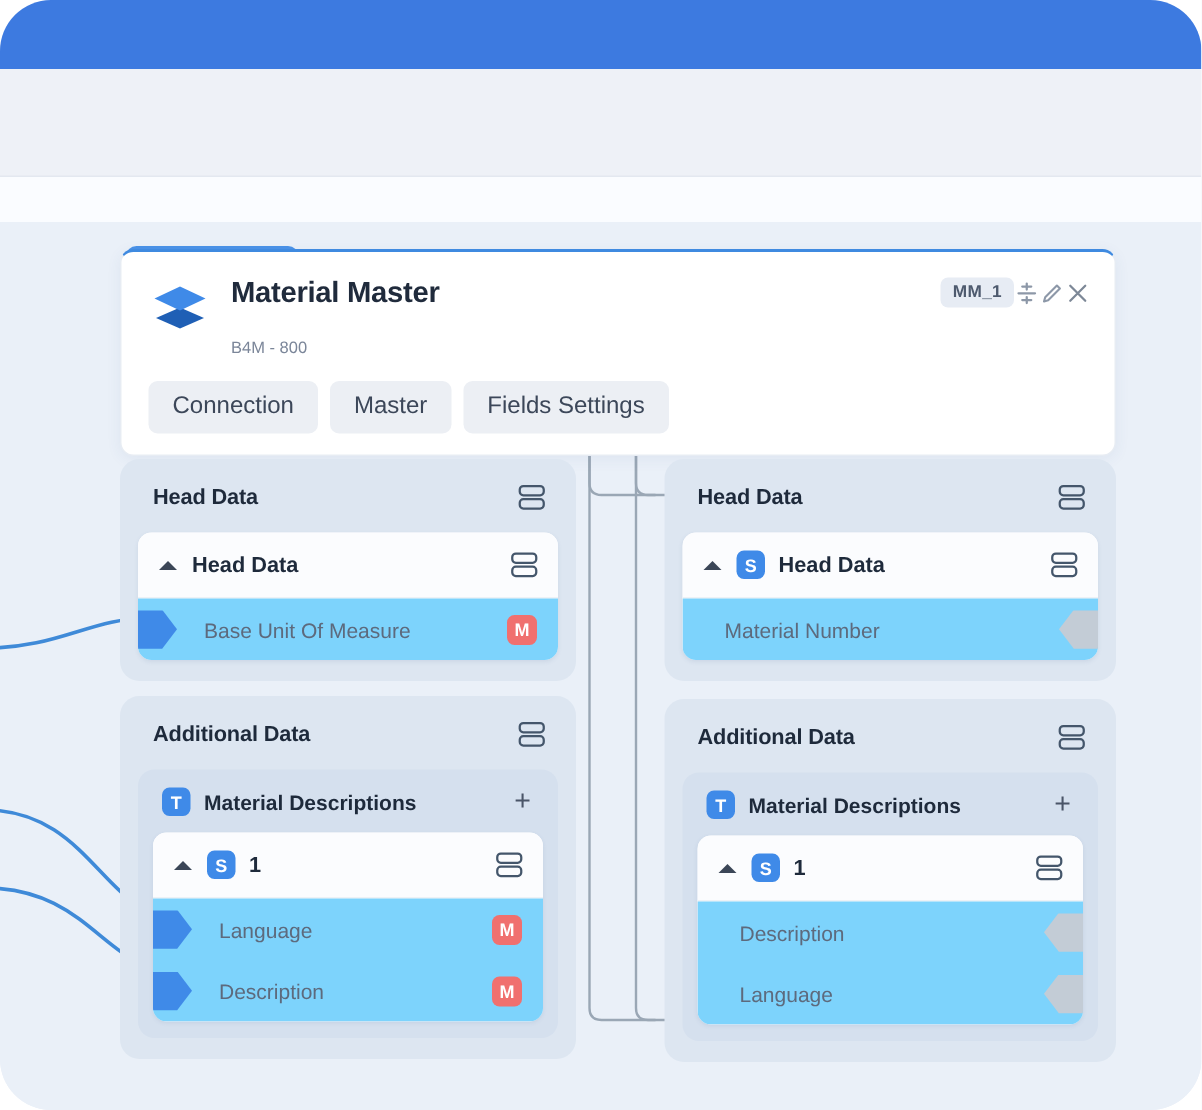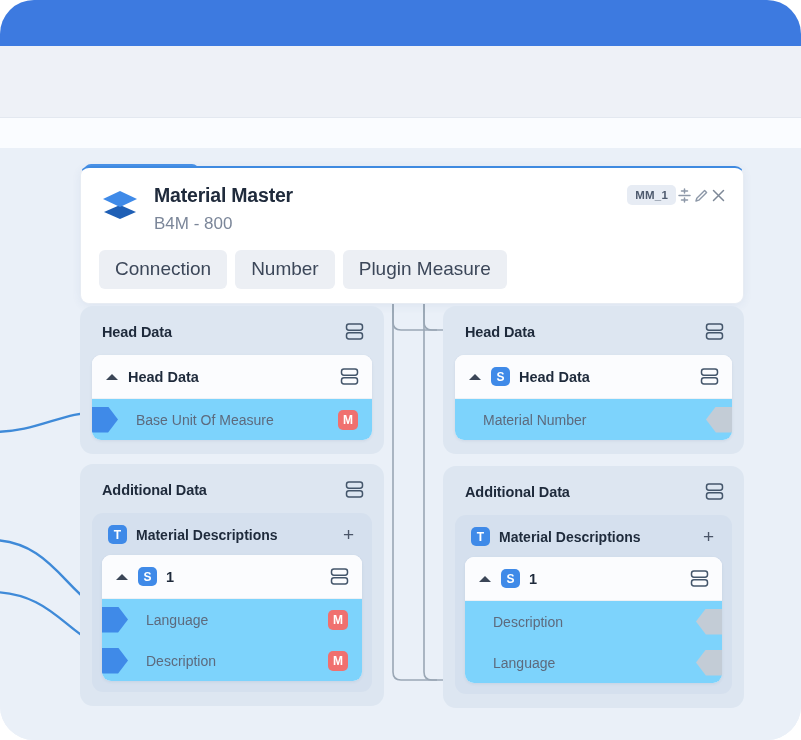--- a/index.html
+++ b/index.html
@@ -64,38 +64,38 @@
     padding: 6px 14px 7px 12px;
     border-radius: 7px 7px 0 0;
   }
   .target-body { padding: 16px 18px 14px 18px; position: relative; }
   .target-head { display: flex; align-items: flex-start; gap: 13px; }
   .layers-icon { width: 42px; height: 40px; flex: none; margin-top: 1px; }
   .target-title {
     font-size: 19.5px; font-weight: bold; color: #202b3c; line-height: 1.15;
     letter-spacing: -.2px;
   }
-  .target-sub { font-size: 17px; color: #7b8699; margin-top: 8px; }
+  .target-sub { font-size: 11px; color: #7b8699; margin-top: 20px; }
 
   .target-actions {
     position: absolute; right: 16px; top: 17px;
     display: flex; align-items: center; 
   }
   .chip {
     background: #e7ecf4; color: #4e5a6e;
     font-size: 11.5px; font-weight: bold;
     padding: 4px 8px; border-radius: 5px;
     letter-spacing: .2px;
   }
   .act-ico { width: 17px; height: 17px; display: block; }
 
   .tabs-row { display: flex; gap: 8px; margin-top: 16px; }
   .tab-btn {
     background: #eceff4; color: #3c4759;
-    font-size: 19px; border-radius: 6px;
+    font-size: 16px; border-radius: 6px;
     padding: 8px 16px 9px 16px;
     white-space: nowrap;
   }
 
   
   .group {
     position: absolute;
     background: #dde6f1;
     border-radius: 13px;
     padding: 12px 12px 14px 12px;
@@ -234,22 +234,22 @@
         </span>
         <span>
           <svg class="act-ico" viewBox="0 0 17 17">
             <path d="M3.5 3.5 L13.5 13.5 M13.5 3.5 L3.5 13.5" stroke="#7d8897" stroke-width="1.5" stroke-linecap="round"></path>
           </svg>
         </span>
       </div>
 
       <div class="tabs-row">
         <div class="tab-btn">Connection</div>
-        <div class="tab-btn">Number</div>
-        <div class="tab-btn">Plugin Measure</div>
+        <div class="tab-btn">Master</div>
+        <div class="tab-btn">Fields Settings</div>
       </div>
     </div>
   </div>
 
   <div class="group" style="left:80px; top:306px; width:304px;">
     <div class="group-head">
       <span class="group-title">Head Data</span>
       <span class="stack-ico">
         <svg viewBox="0 0 21 21">
             <rect x="2.5" y="3" width="16" height="6.2" rx="2.4" fill="none" stroke="#44566b" stroke-width="1.5"></rect>

